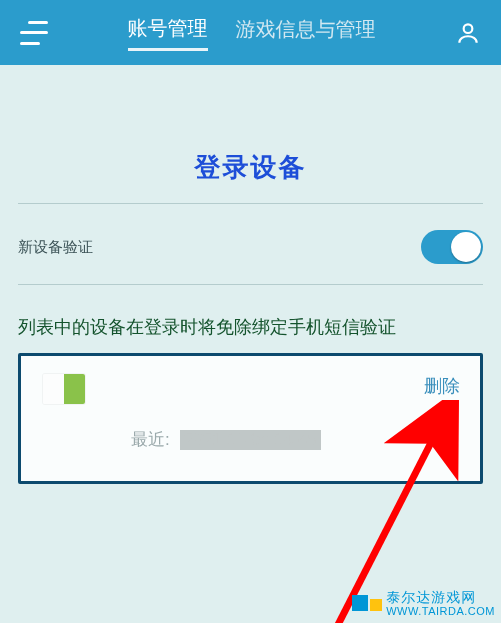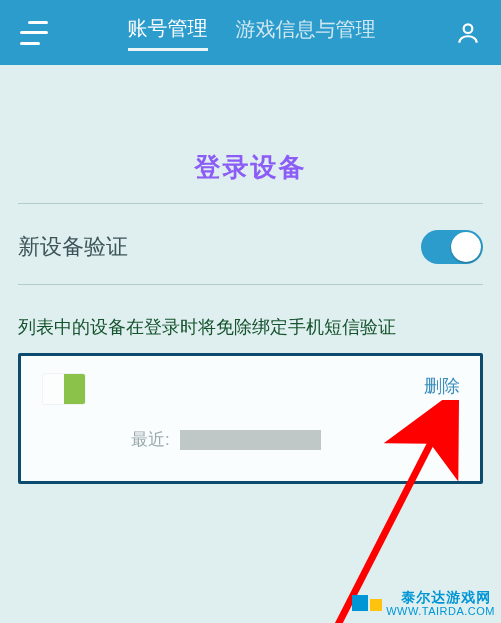--- a/index.html
+++ b/index.html
@@ -22,25 +22,25 @@
   .menu-icon span:nth-child(3){ width: 70%; }
 
   .tabs { display: flex; align-items: center; gap: 28px; flex: 1; justify-content: center;}
   .tab { font-size: 20px; color: #d2e8f1; padding-bottom: 6px; cursor: pointer; white-space: nowrap;}
   .tab.active { color: #ffffff; border-bottom: 3px solid #e9f4f9; }
 
   .profile-icon svg { display: block; }
 
   .content { padding: 0 18px; }
 
-  .page-title { text-align: center; font-size: 26px; font-weight: 700; color: #8b5cf6; margin-top: 85px; margin-bottom: 18px; letter-spacing: 2px; }
+  .page-title { text-align: center; font-size: 26px; font-weight: 700; color: #1d4ed8; margin-top: 85px; margin-bottom: 18px; letter-spacing: 2px; }
   .hr { border: none; border-top: 1px solid #b4cccd; margin: 0 0 20px 0; }
 
   .toggle-row { display: flex; justify-content: space-between; align-items: center; padding: 6px 0 20px 0; }
-  .toggle-label { font-size: 22px; color: #3c5357; }
+  .toggle-label { font-size: 15px; color: #3c5357; }
   .switch { position: relative; width: 62px; height: 34px; background: #2b9ccc; border-radius: 17px; cursor: pointer; }
   .switch .knob { position: absolute; top: 2px; right: 2px; width: 30px; height: 30px; background: #ffffff; border-radius: 50%; box-shadow: 0 1px 2px rgba(0,0,0,.3);}
 
   .desc { font-size: 18px; color: #14532d; margin: 30px 0 14px 0; }
 
   .device-card {
     background: #fafdfd;
     border-radius: 2px;
     border: 3px solid #0c4a6e;
     padding: 18px 20px 30px 22px;
@@ -70,21 +70,21 @@
     display: flex;
     align-items: center;
     gap: 4px;
     pointer-events: none;
   }
   .wm-logo { display: flex; gap: 2px; }
   .wm-logo .sq { width: 16px; height: 16px; }
   .wm-logo .sq.a { background: #0096d6; }
   .wm-logo .sq.b { background: #ffc20e; width: 12px; height: 12px; align-self: flex-end;}
   .wm-text { display: flex; flex-direction: column; line-height: 1.1; }
-  .wm-text .cn { font-size: 14px; font-weight: 700; color: #0096d6; letter-spacing: 1px; margin-left: 15px;}
+  .wm-text .cn { font-size: 14px; font-weight: 400; color: #0096d6; letter-spacing: 1px;}
   .wm-text .en { font-size: 11px; color: #0096d6; letter-spacing: .5px;}
 </style>
 </head>
 <body>
 
 <div class="topbar">
   <div class="menu-icon">
     <span></span>
       <span></span>
       <span></span>

